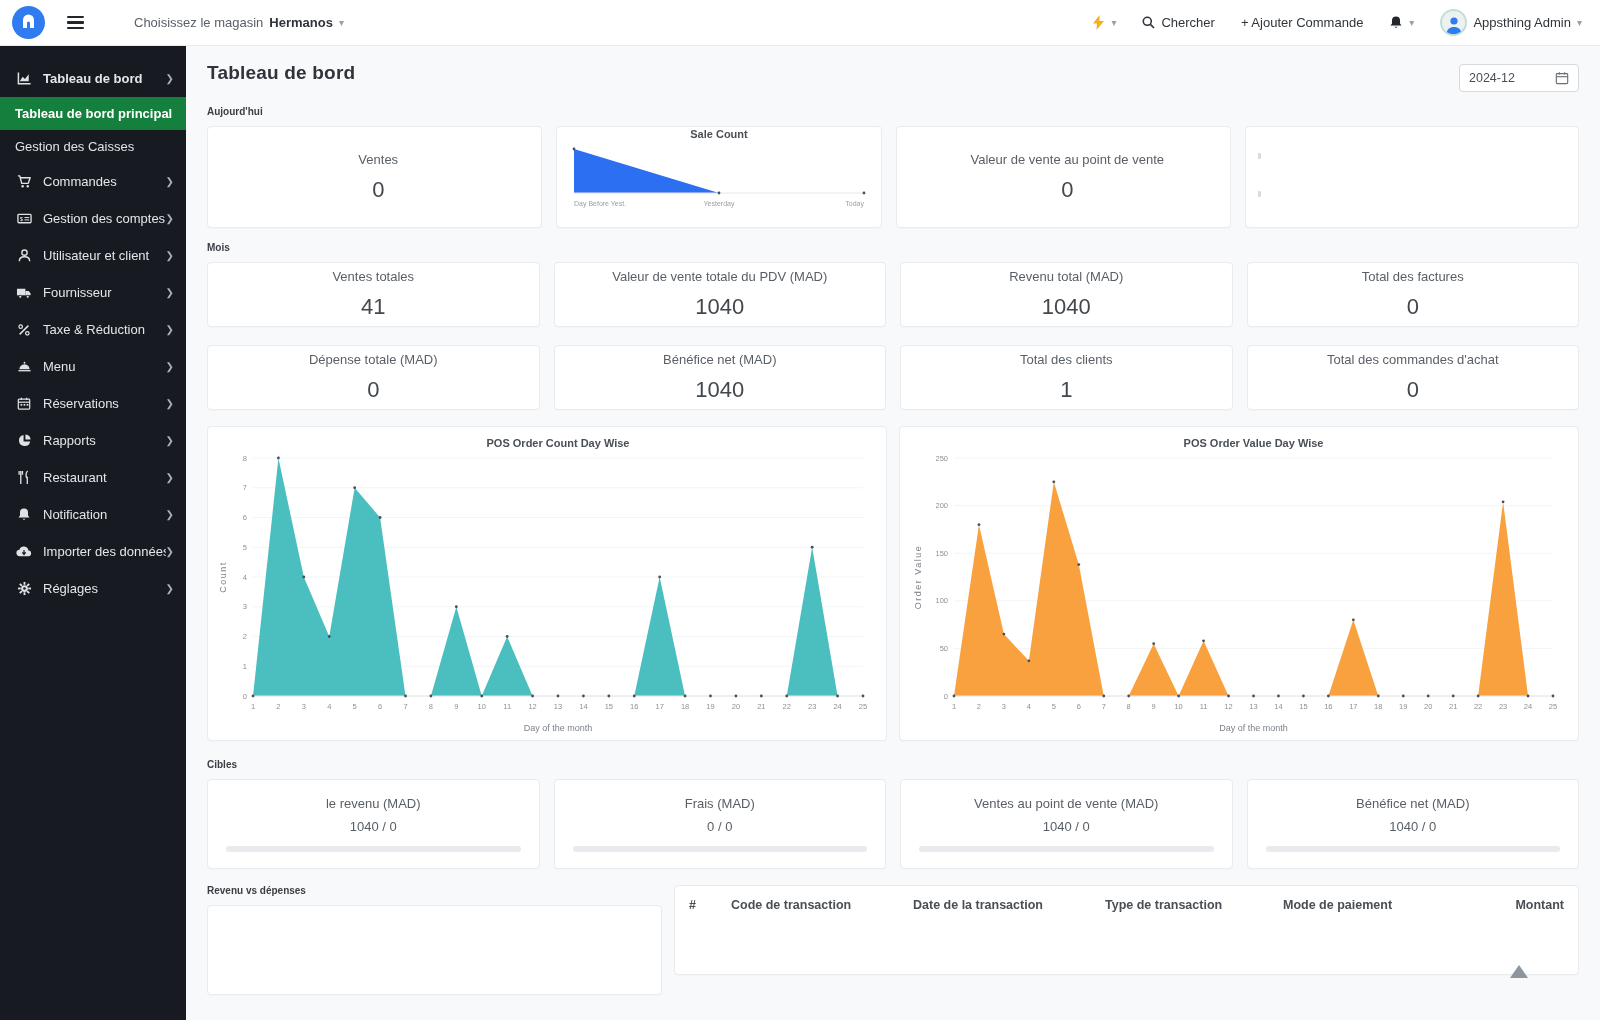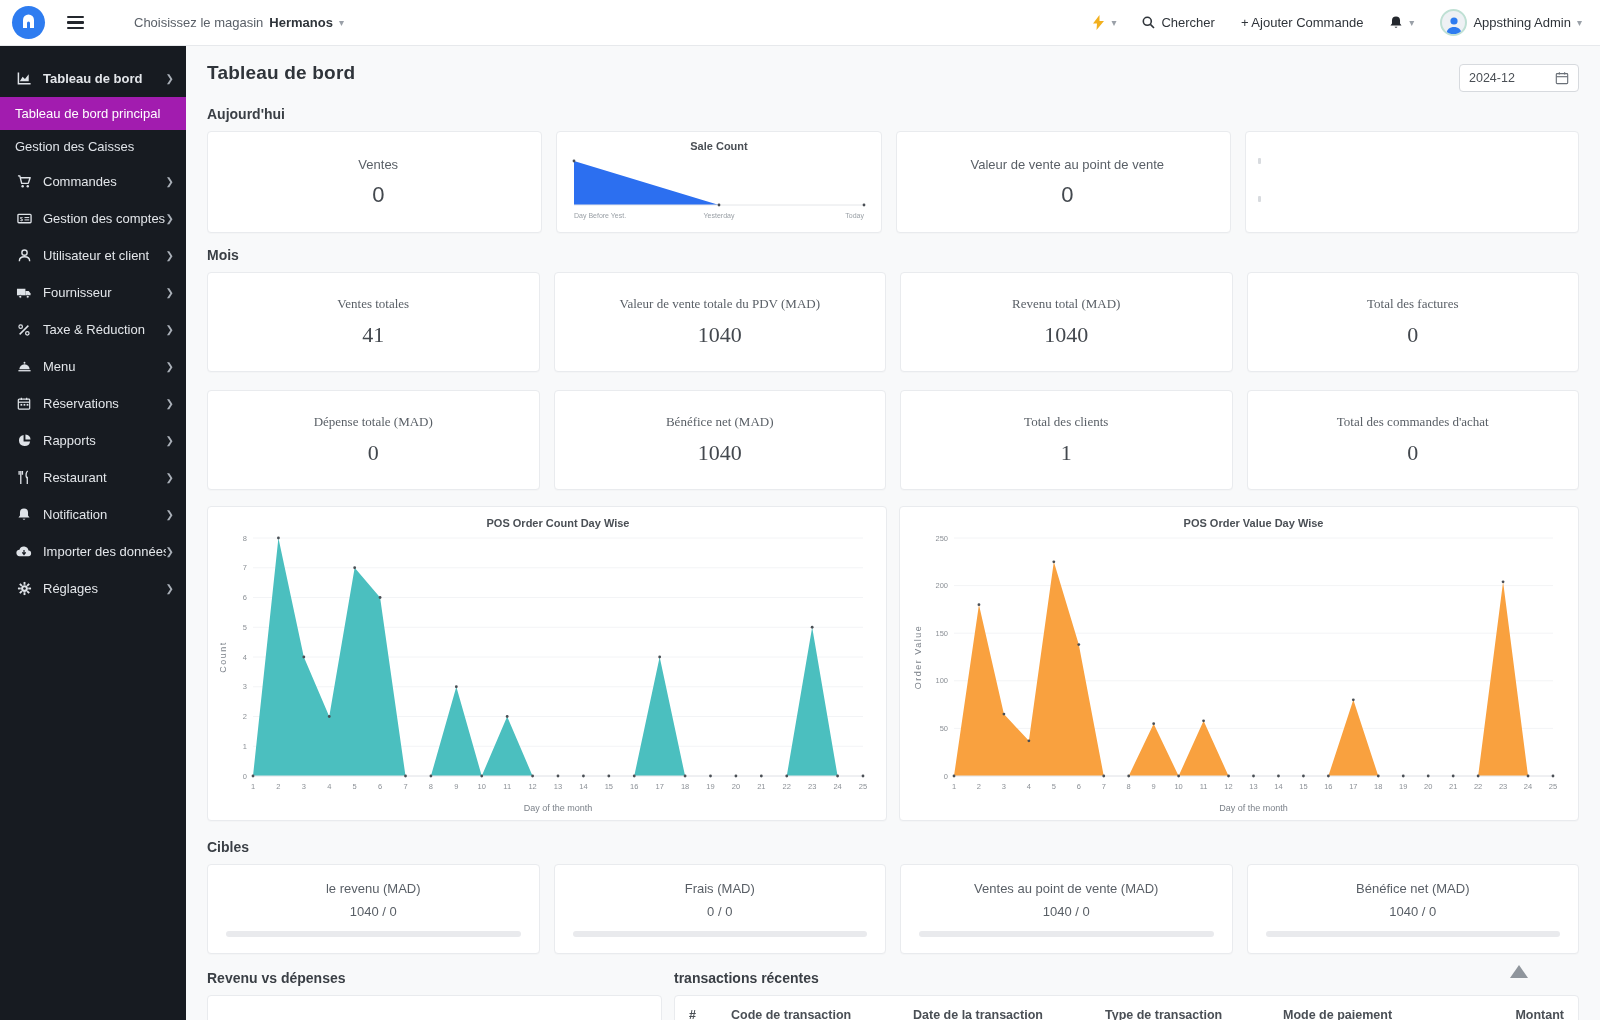--- a/index.html
+++ b/index.html
@@ -24,44 +24,44 @@
 
   
   .sidebar { position:fixed; top:46px; left:0; bottom:0; width:186px; background:#171b21; z-index:20; }
   .side-item { display:flex; align-items:center; height:37px; padding:0 12px 0 16px; color:#e3e6ea;
     font-size:13px; cursor:pointer; }
   .side-item .s-ic { width:16px; height:16px; margin-right:11px; display:flex; align-items:center;
     justify-content:center; color:#dfe3e8; flex:0 0 16px; }
   .side-item .s-lbl { flex:1; white-space:nowrap; overflow:hidden; }
   .side-item .s-chev { color:#aab0b8; font-size:10px; }
   .side-sub { height:33px; padding-left:15px; font-size:13px; }
-  .side-sub.active { background:#a21caf; color:#fff; font-weight:400; }
+  .side-sub.active { background:#15803d; color:#fff; font-weight:700; }
   .side-plain { color:#dfe3e8; }
 
   
   .main { margin-left:186px; padding:16px 21px 0 21px; }
   .page-head { display:flex; align-items:flex-start; justify-content:space-between; }
   .page-title { font-size:19px; font-weight:700; color:#2f343a; letter-spacing:.2px; }
   .date-box { display:flex; align-items:center; gap:8px; border:1px solid #d7dade; border-radius:4px;
     background:#fff; height:28px; padding:0 9px; margin-top:2px; }
   .date-box input { border:none; outline:none; width:78px; font-size:12.5px; color:#4a4f55;
     font-family:inherit; background:transparent; }
-  .sec-label { font-size:14px; font-weight:700; color:#3a3f45; margin:14px 0 9px 0; }
+  .sec-label { font-size:10px; font-weight:700; color:#3a3f45; margin:14px 0 9px 0; }
 
   .row4 { display:flex; gap:14px; }
   .card { background:#fff; border:1px solid #e9ebee; border-radius:4px;
     box-shadow:0 1px 1px rgba(20,30,40,.02); }
   .stat { flex:1; display:flex; flex-direction:column; align-items:center; justify-content:center; gap:10px; }
   .stat .lbl { font-size:13px; color:#595f66; text-align:center; padding:0 10px; }
   .stat .val { font-size:22px; color:#43484e; font-weight:400; }
-  .h102 { height:102px;padding-left:8px; } .h85 { height:100px;font-family:Liberation Serif, serif; } .h90 { height:90px; gap:8px; }
+  .h102 { height:102px;padding-left:8px; } .h85 { height:65px; } .h90 { height:90px; gap:8px; }
   .row-gap { margin-top:18px; }
 
   .mini-wrap { flex:1; height:102px; display:flex; flex-direction:column; align-items:center;
-    justify-content:center; }
+    }
   .empty-card { position:relative; }
   .faint-mark { position:absolute; left:12px; width:3px; height:6px; background:#d8dbdf; border-radius:1px; }
 
   .charts-row { display:flex; gap:12px; margin-top:16px; }
   .chart-card { flex:1; height:315px; padding:6px 8px; display:flex; align-items:center; justify-content:center; }
 
   .target .bar { width:calc(100% - 36px); height:6px; border-radius:3px; background:#e9eaed; margin-top:4px; }
 
   .bottom-row { display:flex; gap:12px; margin-top:16px; align-items:flex-start; }
   .bottom-left { width:455px; }
@@ -571,21 +571,20 @@
       <div class="bar"></div>
     </div>
   </div>
 
   <div class="bottom-row">
     <div class="bottom-left">
       <div class="sec-label" style="margin-top:0">Revenu vs dépenses</div>
       <div class="card panel"></div>
     </div>
     <div class="bottom-right">
-      <div class="sec-label" style="margin-top:0">transactions récentes</div>
       <div class="card panel">
         <div class="tx-head">
           <div class="num">#</div>
           <div>Code de transaction</div>
           <div>Date de la transaction</div>
           <div>Type de transaction</div>
           <div>Mode de paiement</div>
           <div class="right">Montant</div>
         </div>
       </div>

